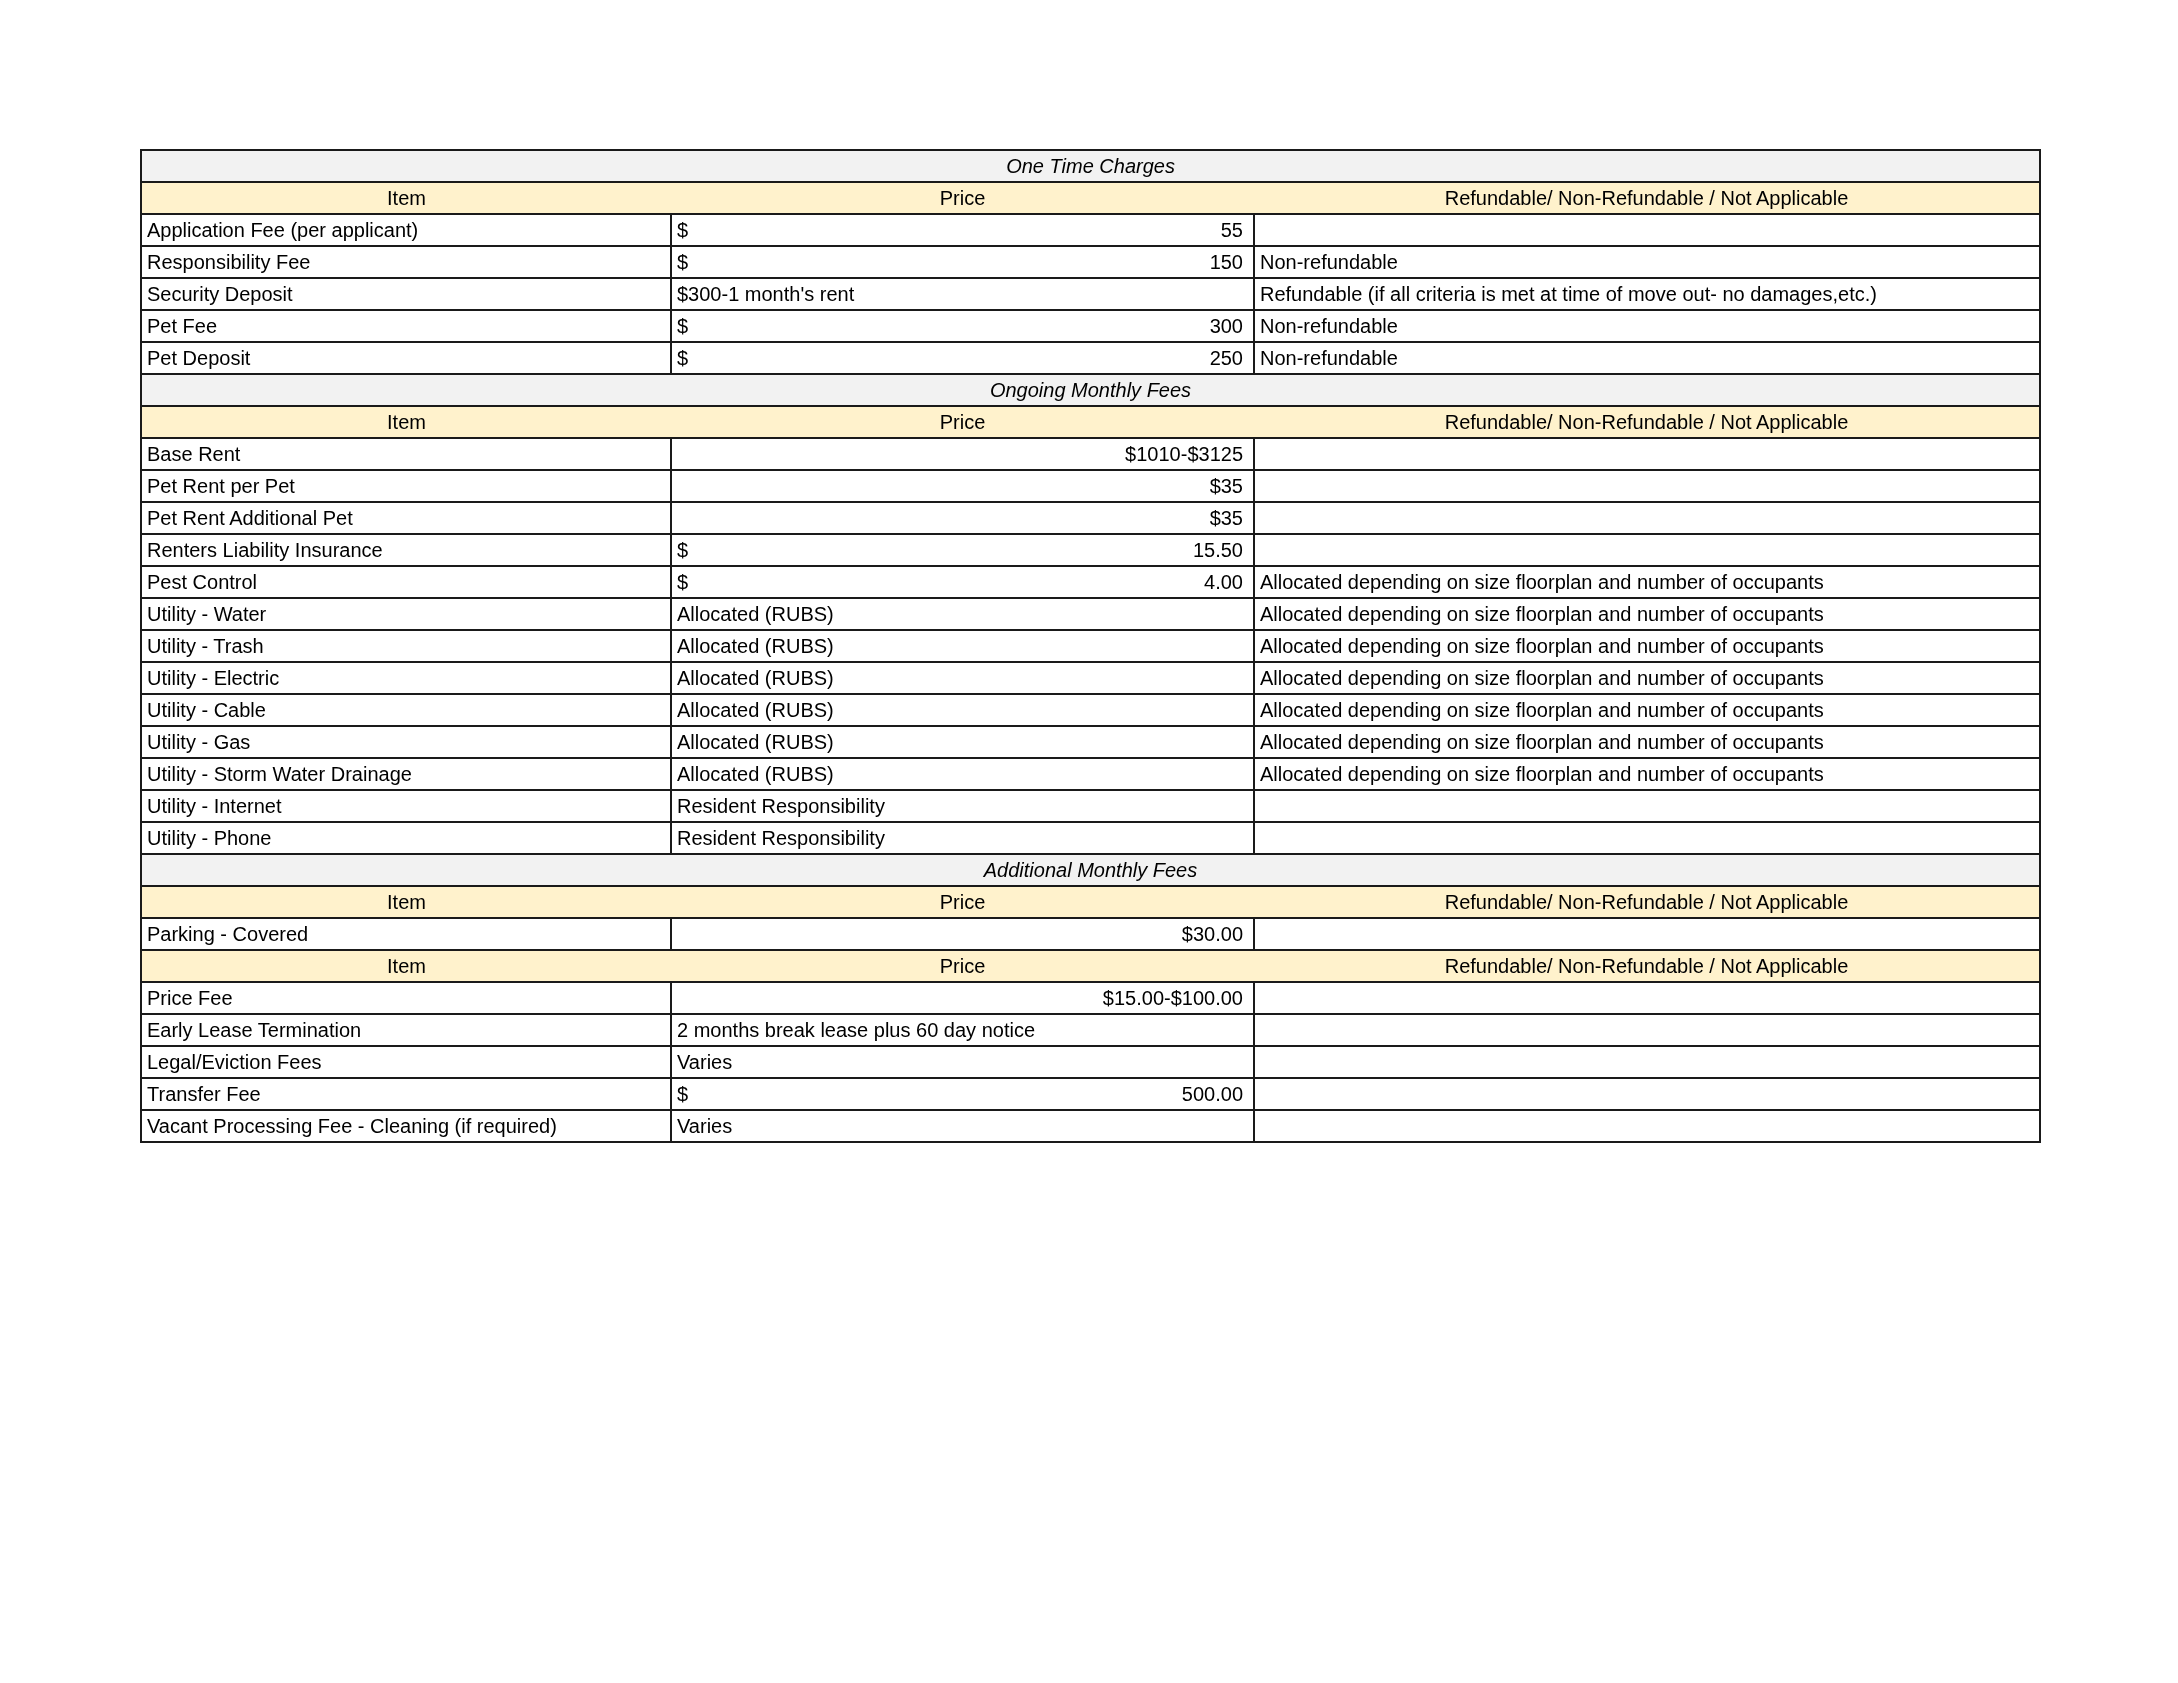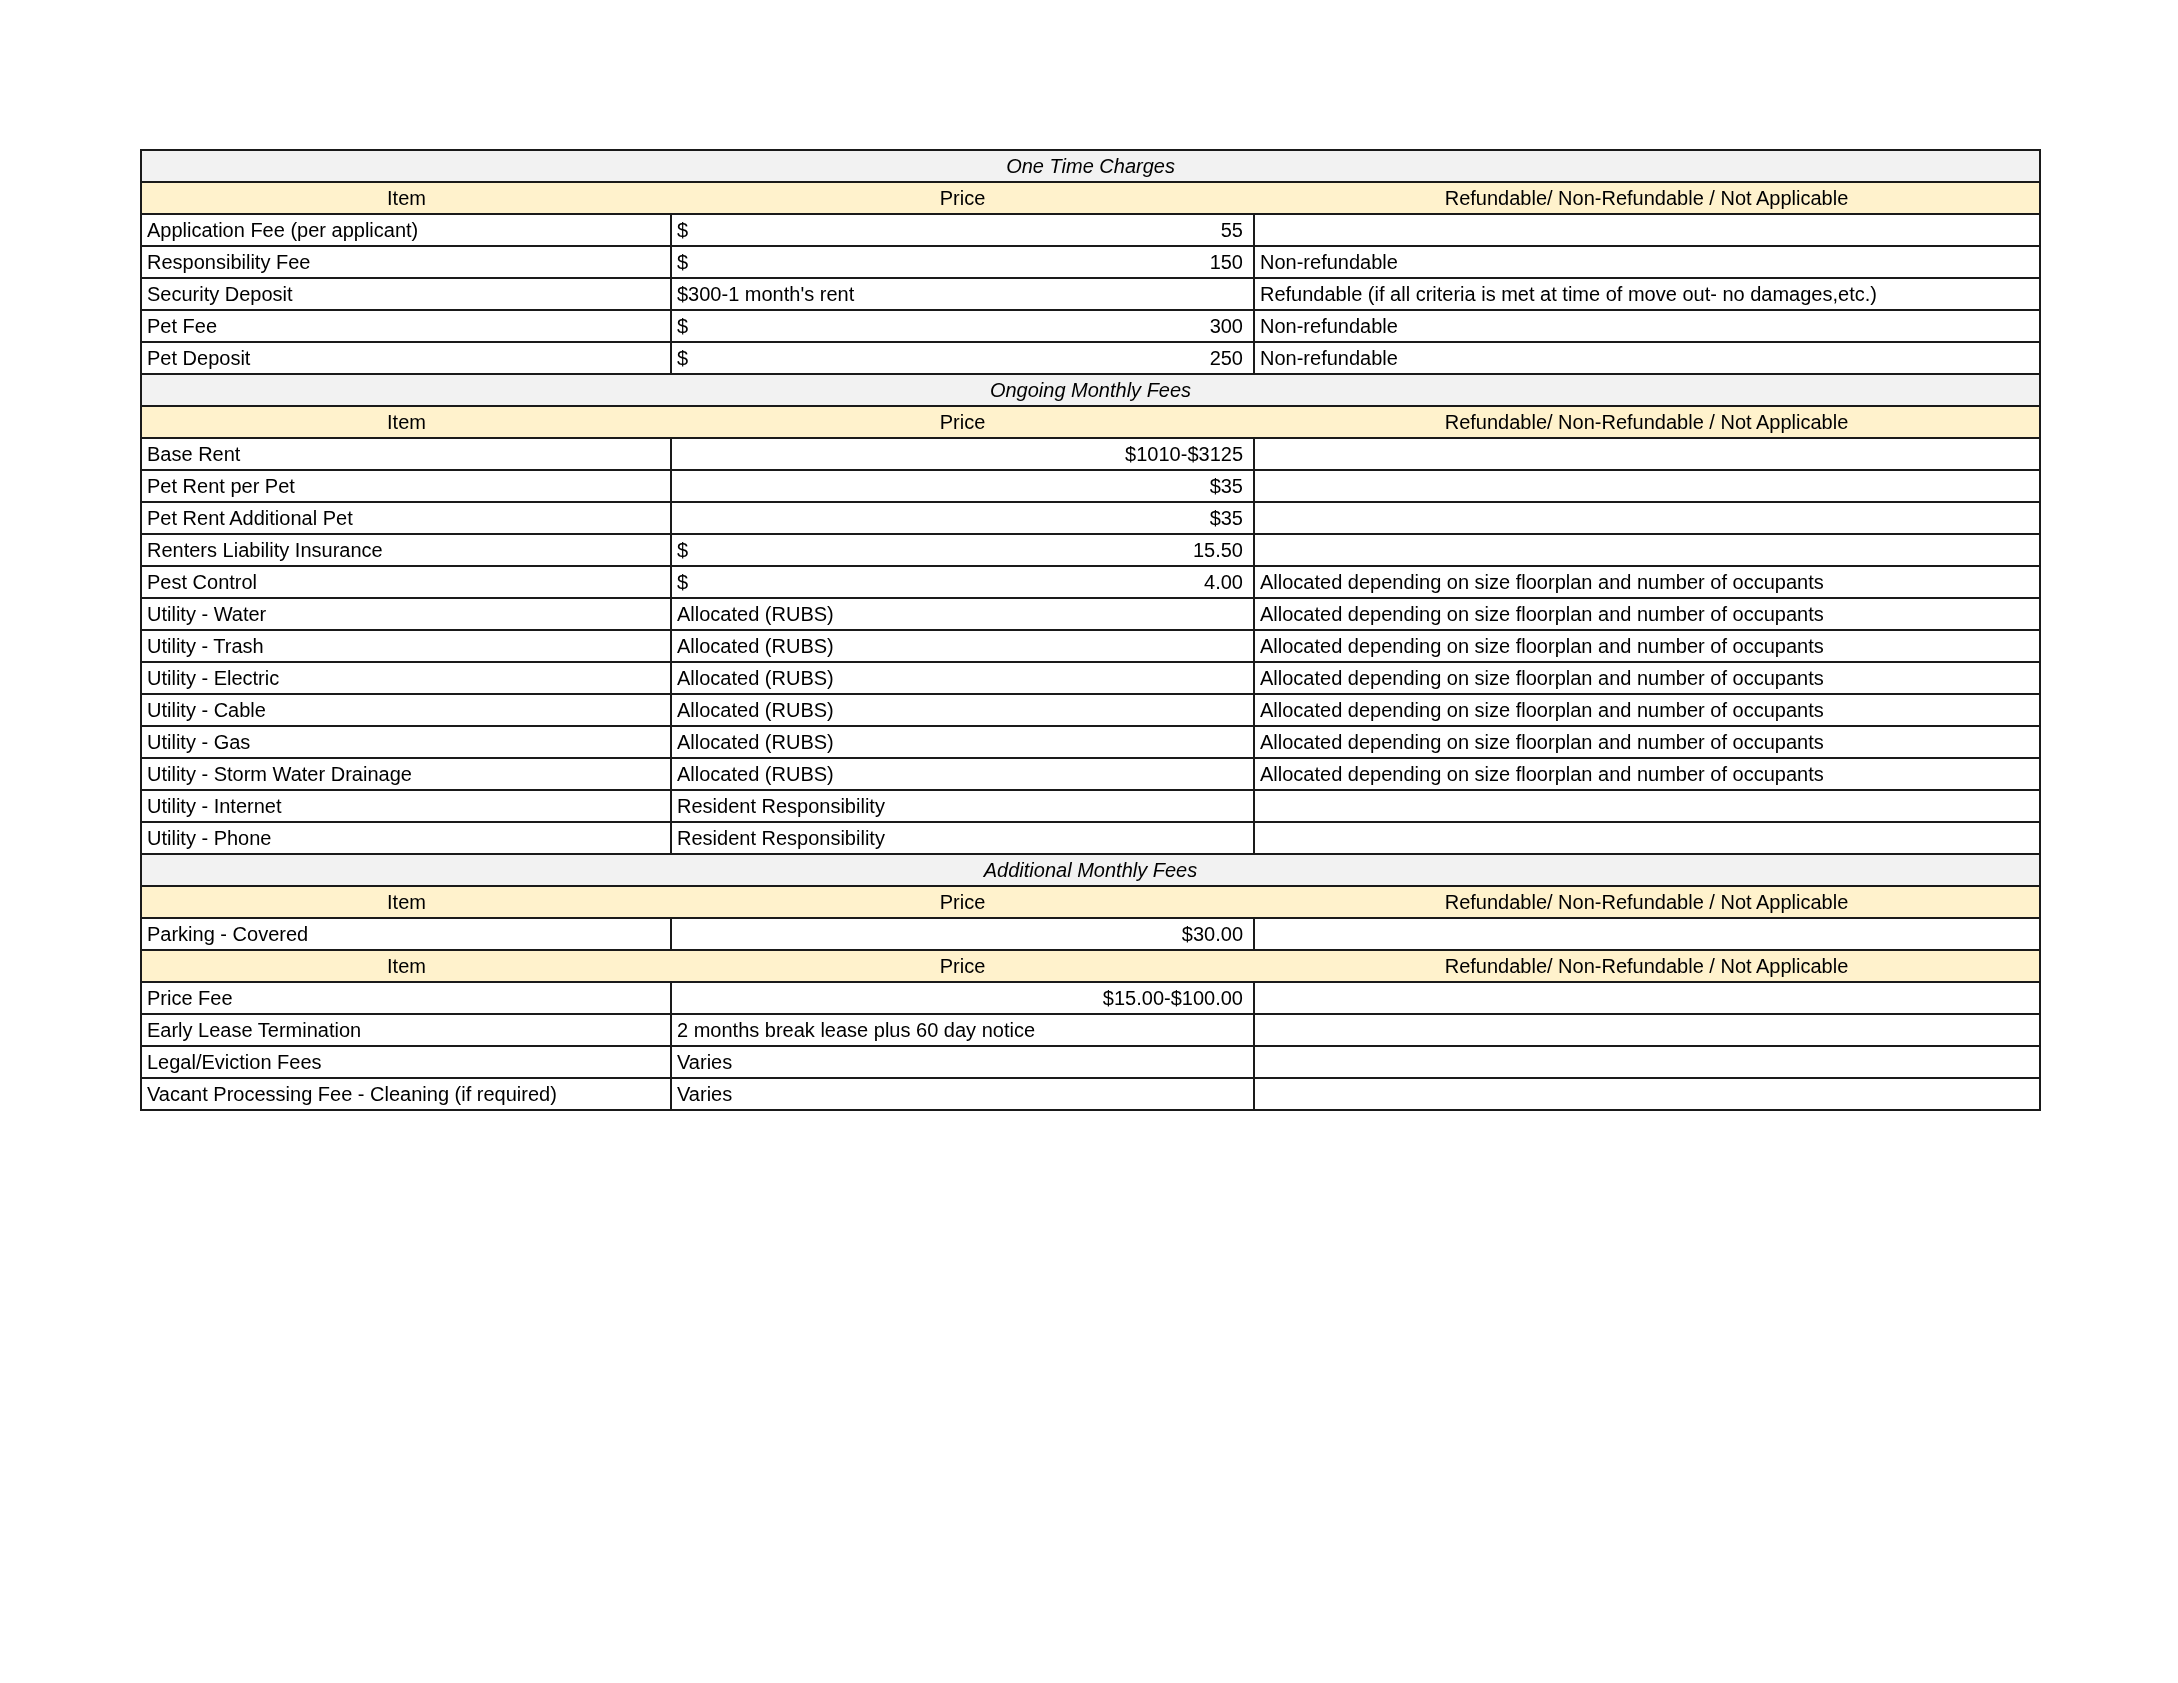--- a/index.html
+++ b/index.html
@@ -219,20 +219,30 @@
           <td>Early Lease Termination</td>
           <td><span>2 months break lease plus 60 day notice</span></td>
           <td></td>
         </tr>
         <tr>
           <td>Legal/Eviction Fees</td>
           <td><span>Varies</span></td>
           <td></td>
         </tr>
         <tr>
+          <td>Transfer Fee</td>
+          <td>
+            <div class="price">
+              <span>$</span>
+              <span class="right">500.00</span>
+            </div>
+          </td>
+          <td></td>
+        </tr>
+        <tr>
           <td>Vacant Processing Fee - Cleaning (if required)</td>
           <td><span>Varies</span></td>
           <td></td>
         </tr>
       </tbody>
   </table>
 </div>
 
 
 </body></html>

